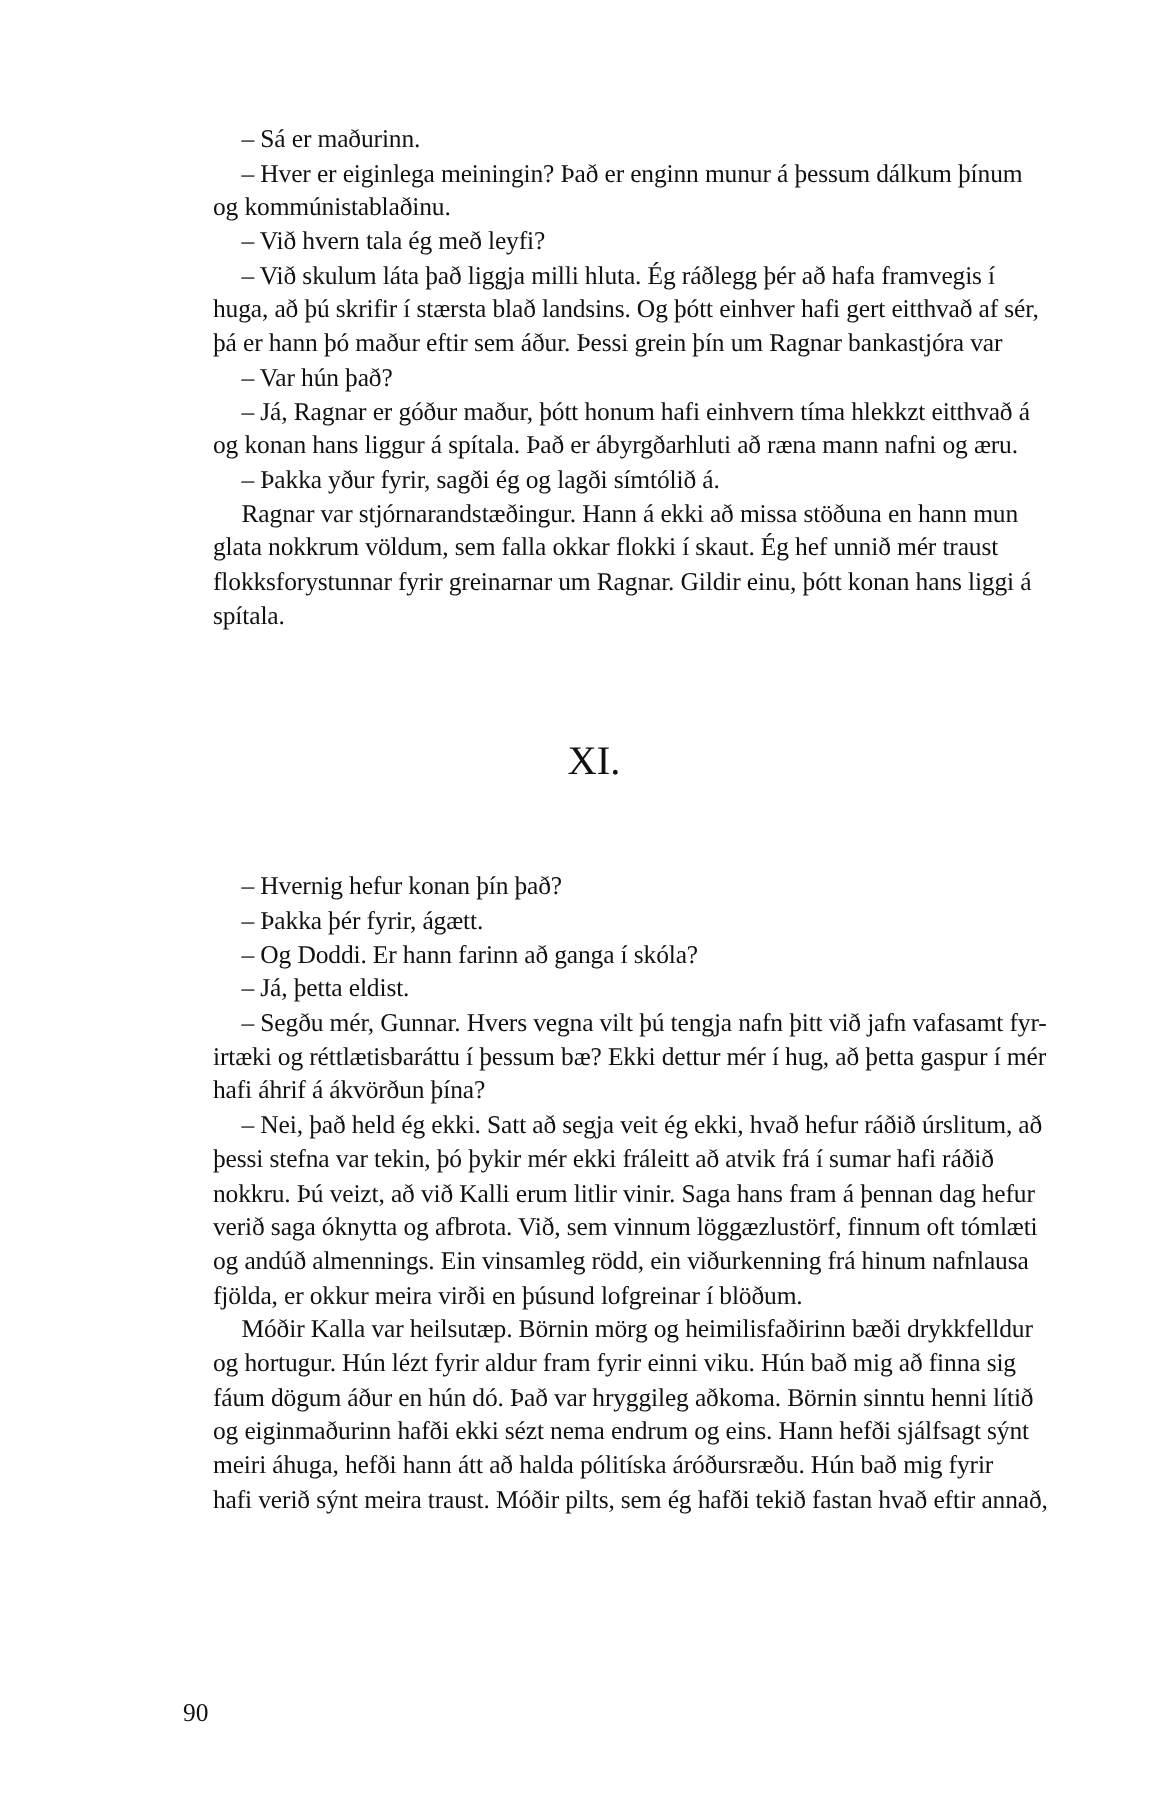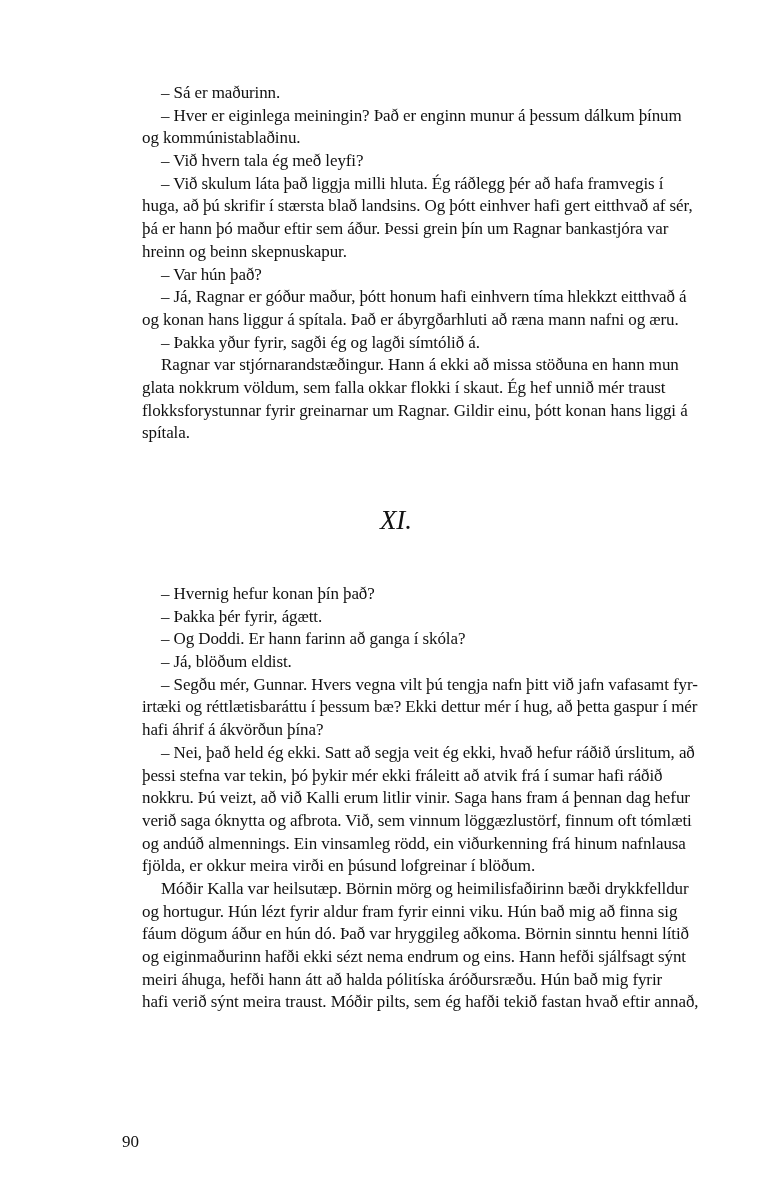--- a/index.html
+++ b/index.html
@@ -37,25 +37,24 @@
       height: 22.7px;
     }
     .line.last {
       text-align-last: left;
     }
     .line.indent { padding-left: 19px; }
     .section-heading {
       text-align: center;
       font-size: 27px;
       font-weight: normal;
-      margin: 0;
+      margin: 10px;
       padding-left: 16px;
       height: 46px;
       line-height: 46px;
-      font-style: italic;
     }
     .gap-before-heading { height: 52px; }
     .gap-after-heading { height: 40px; }
     .page-number {
       position: absolute;
       left: 122px;
       top: 1132px;
       font-size: 17px;
       font-family: "Liberation Serif", "DejaVu Serif", serif;
     }
@@ -72,21 +71,20 @@
         <span class="line indent">– Hver er eiginlega meiningin? Það er enginn munur á þessum dálkum þínum</span>
         <span class="line last">og kommúnistablaðinu.</span>
       </div>
       <div class="para">
         <span class="line indent last">– Við hvern tala ég með leyfi?</span>
       </div>
       <div class="para">
         <span class="line indent">– Við skulum láta það liggja milli hluta. Ég ráðlegg þér að hafa framvegis í</span>
         <span class="line">huga, að þú skrifir í stærsta blað landsins. Og þótt einhver hafi gert eitthvað af sér,</span>
         <span class="line">þá er hann þó maður eftir sem áður. Þessi grein þín um Ragnar bankastjóra var</span>
-        <span class="line last">hreinn og beinn skepnuskapur.</span>
       </div>
       <div class="para">
         <span class="line indent last">– Var hún það?</span>
       </div>
       <div class="para">
         <span class="line indent">– Já, Ragnar er góður maður, þótt honum hafi einhvern tíma hlekkzt eitthvað á</span>
         <span class="line last">og konan hans liggur á spítala. Það er ábyrgðarhluti að ræna mann nafni og æru.</span>
       </div>
       <div class="para">
         <span class="line indent last">– Þakka yður fyrir, sagði ég og lagði símtólið á.</span>
@@ -105,21 +103,21 @@
       <div class="para">
         <span class="line indent last">– Hvernig hefur konan þín það?</span>
       </div>
       <div class="para">
         <span class="line indent last">– Þakka þér fyrir, ágætt.</span>
       </div>
       <div class="para">
         <span class="line indent last">– Og Doddi. Er hann farinn að ganga í skóla?</span>
       </div>
       <div class="para">
-        <span class="line indent last">– Já, blöðum eldist.</span>
+        <span class="line indent last">– Já, þetta eldist.</span>
       </div>
       <div class="para">
         <span class="line indent">– Segðu mér, Gunnar. Hvers vegna vilt þú tengja nafn þitt við jafn vafasamt fyr-</span>
         <span class="line">irtæki og réttlætisbaráttu í þessum bæ? Ekki dettur mér í hug, að þetta gaspur í mér</span>
         <span class="line last">hafi áhrif á ákvörðun þína?</span>
       </div>
       <div class="para">
         <span class="line indent">– Nei, það held ég ekki. Satt að segja veit ég ekki, hvað hefur ráðið úrslitum, að</span>
         <span class="line">þessi stefna var tekin, þó þykir mér ekki fráleitt að atvik frá í sumar hafi ráðið</span>
         <span class="line">nokkru. Þú veizt, að við Kalli erum litlir vinir. Saga hans fram á þennan dag hefur</span>

